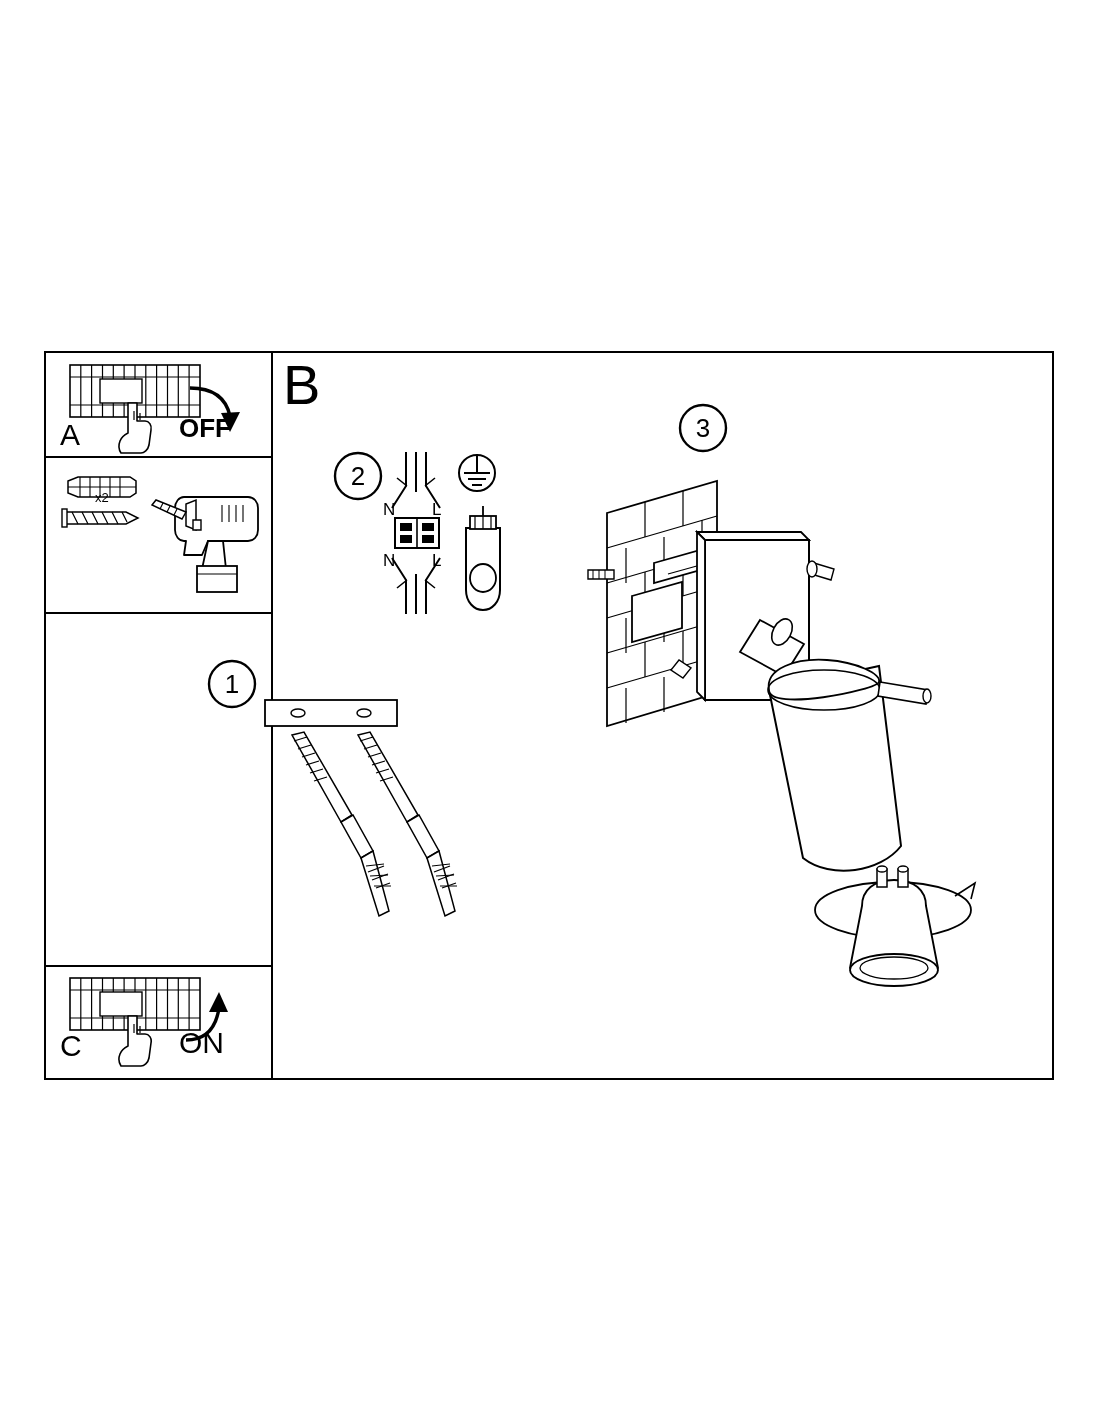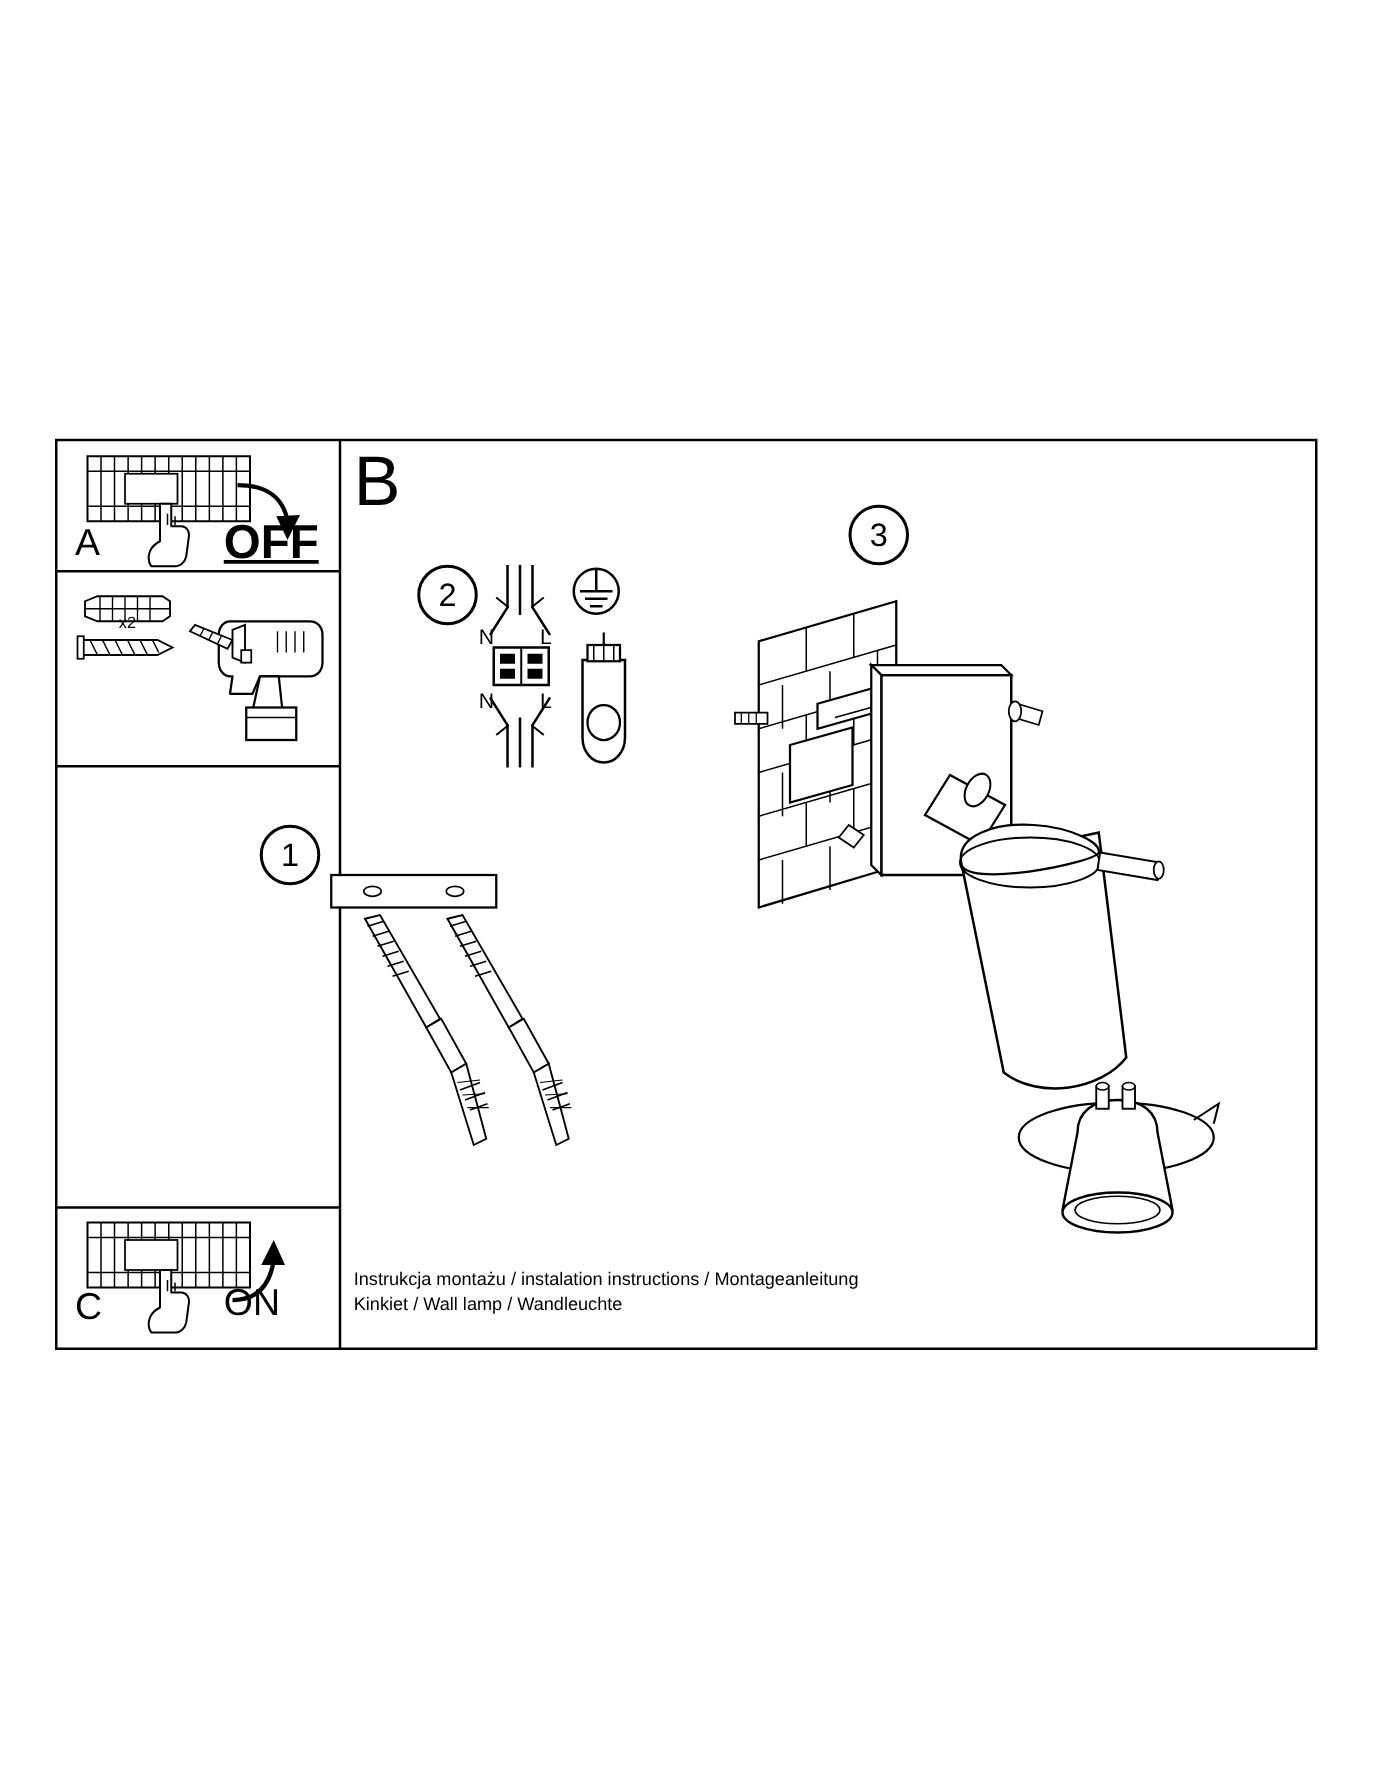--- a/index.html
+++ b/index.html
@@ -47,23 +47,22 @@
     font-size: 30px;
   }
   .lbl-C {
     left: 60px;
     top: 1029px;
     font-size: 30px;
   }
   .lbl-off {
     left: 179px;
     top: 413px;
-    font-size: 38px;
+    font-size: 26px;
     font-weight: bold;
-    text-decoration: underline;
   }
   .lbl-on {
     left: 179px;
     top: 1026px;
     font-size: 30px;
     font-weight: normal;
   }
   .lbl-x2 {
     left: 95px;
     top: 490px;
@@ -298,18 +297,14 @@
   <div class="lbl lbl-C">C</div>
   <div class="lbl lbl-off">OFF</div>
   <div class="lbl lbl-on">ON</div>
   <div class="lbl lbl-x2">x2</div>
 
   <div class="lbl lbl-n1">N</div>
   <div class="lbl lbl-l1">L</div>
   <div class="lbl lbl-n2">N</div>
   <div class="lbl lbl-l2">L</div>
 
-  <div class="caption">
-    <div>Instrukcja montażu / instalation instructions / Montageanleitung</div>
-    <div>Kinkiet / Wall lamp / Wandleuchte</div>
-  </div>
 
 </div>
 
 </body></html>

